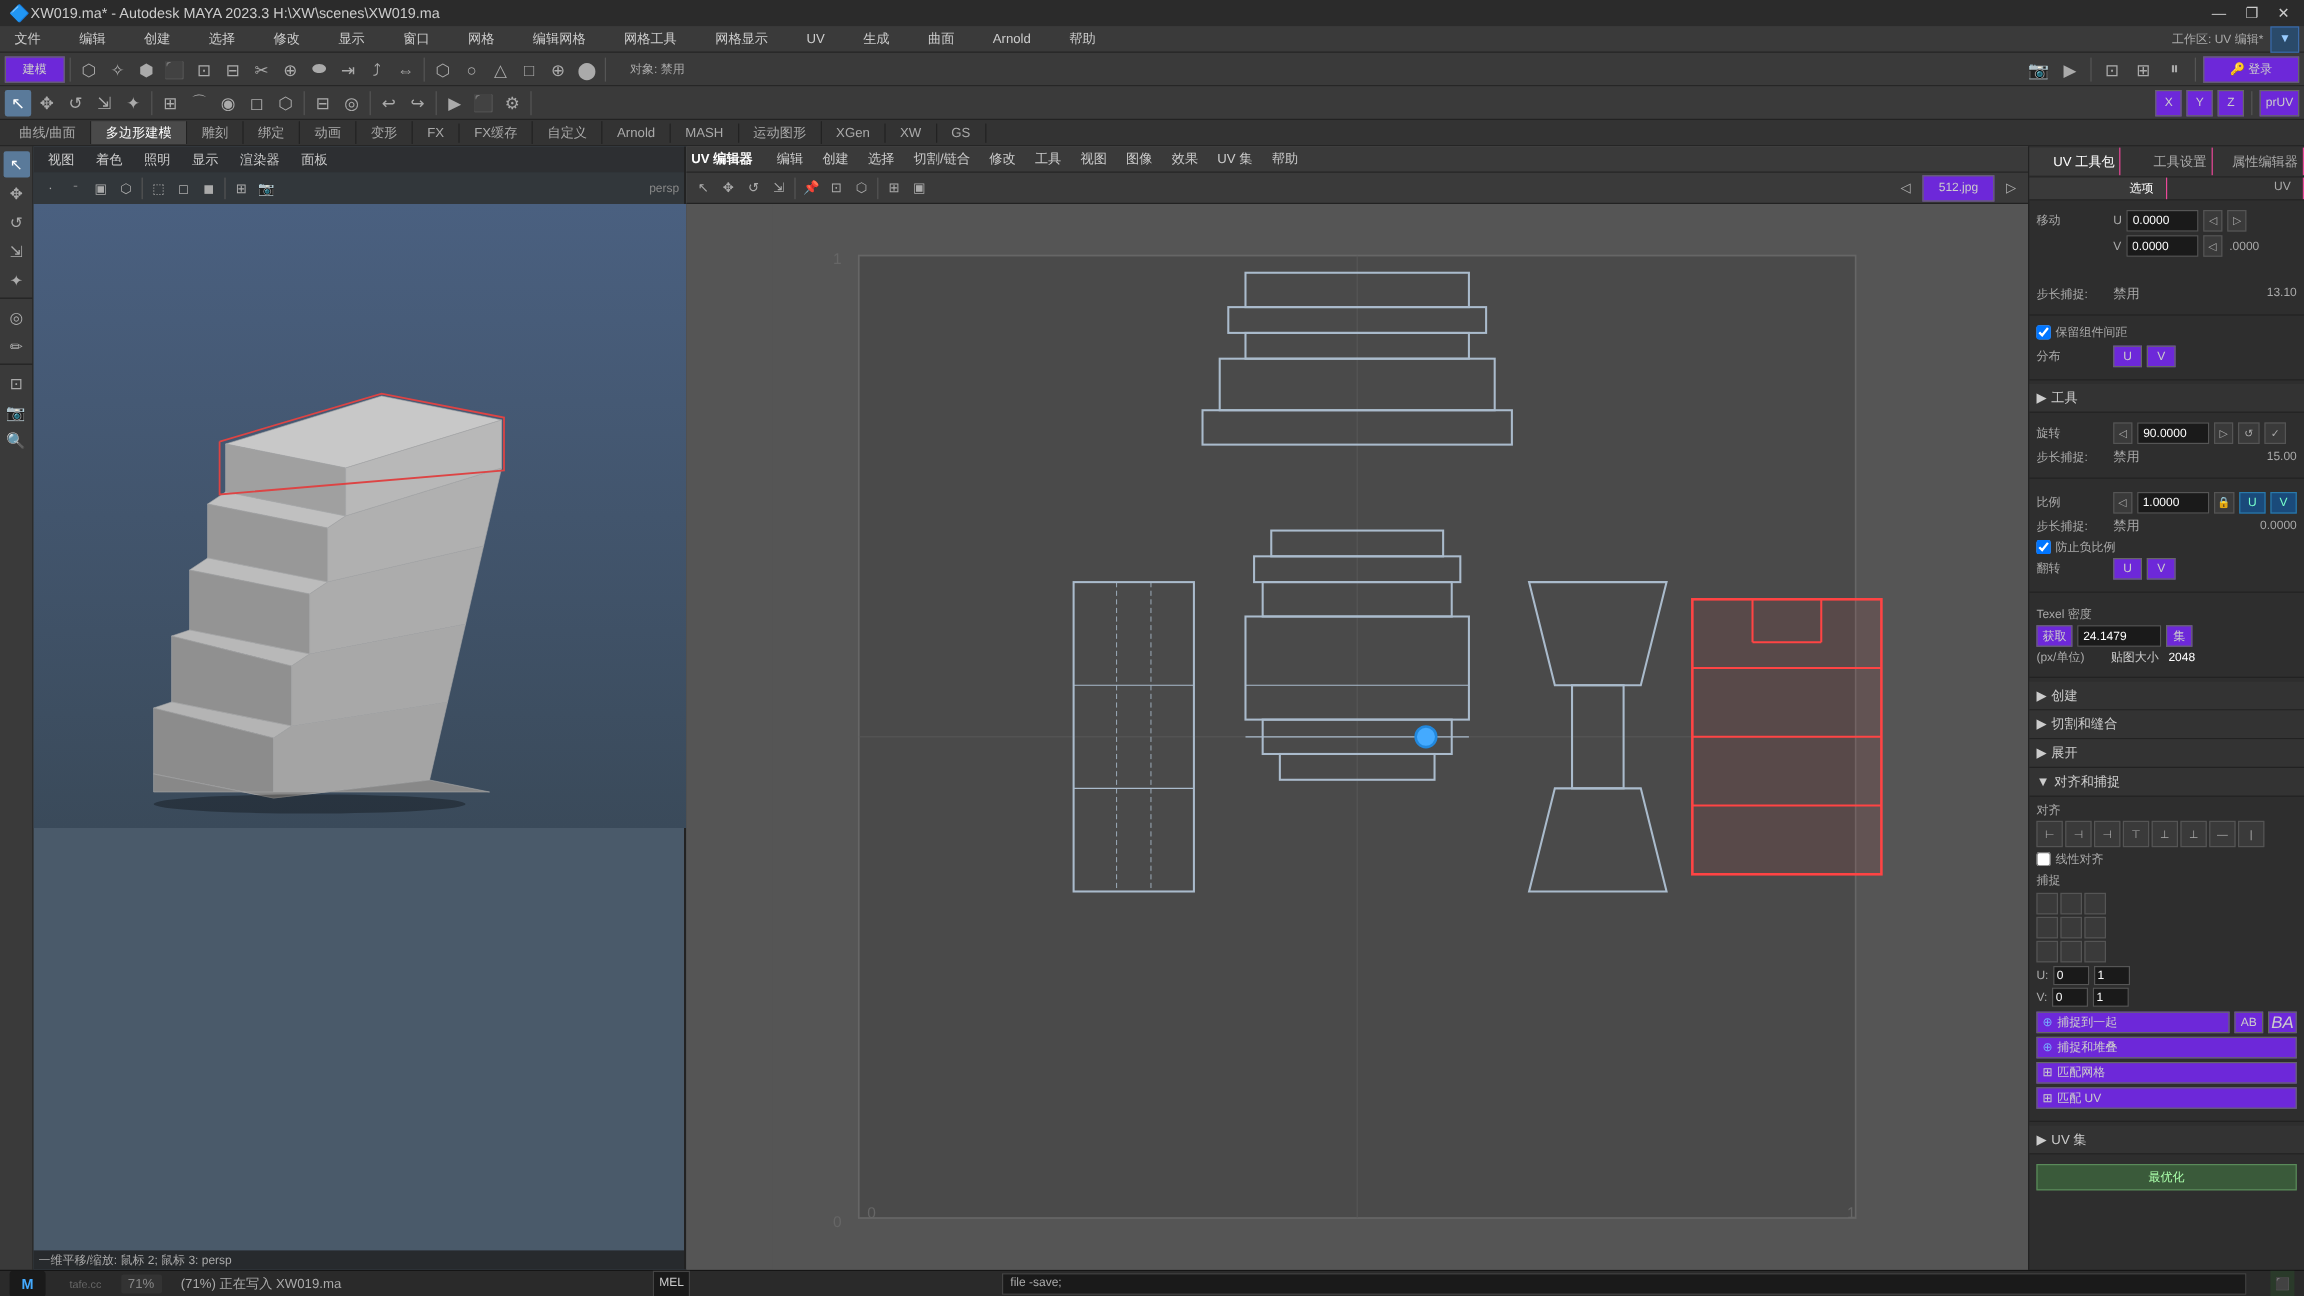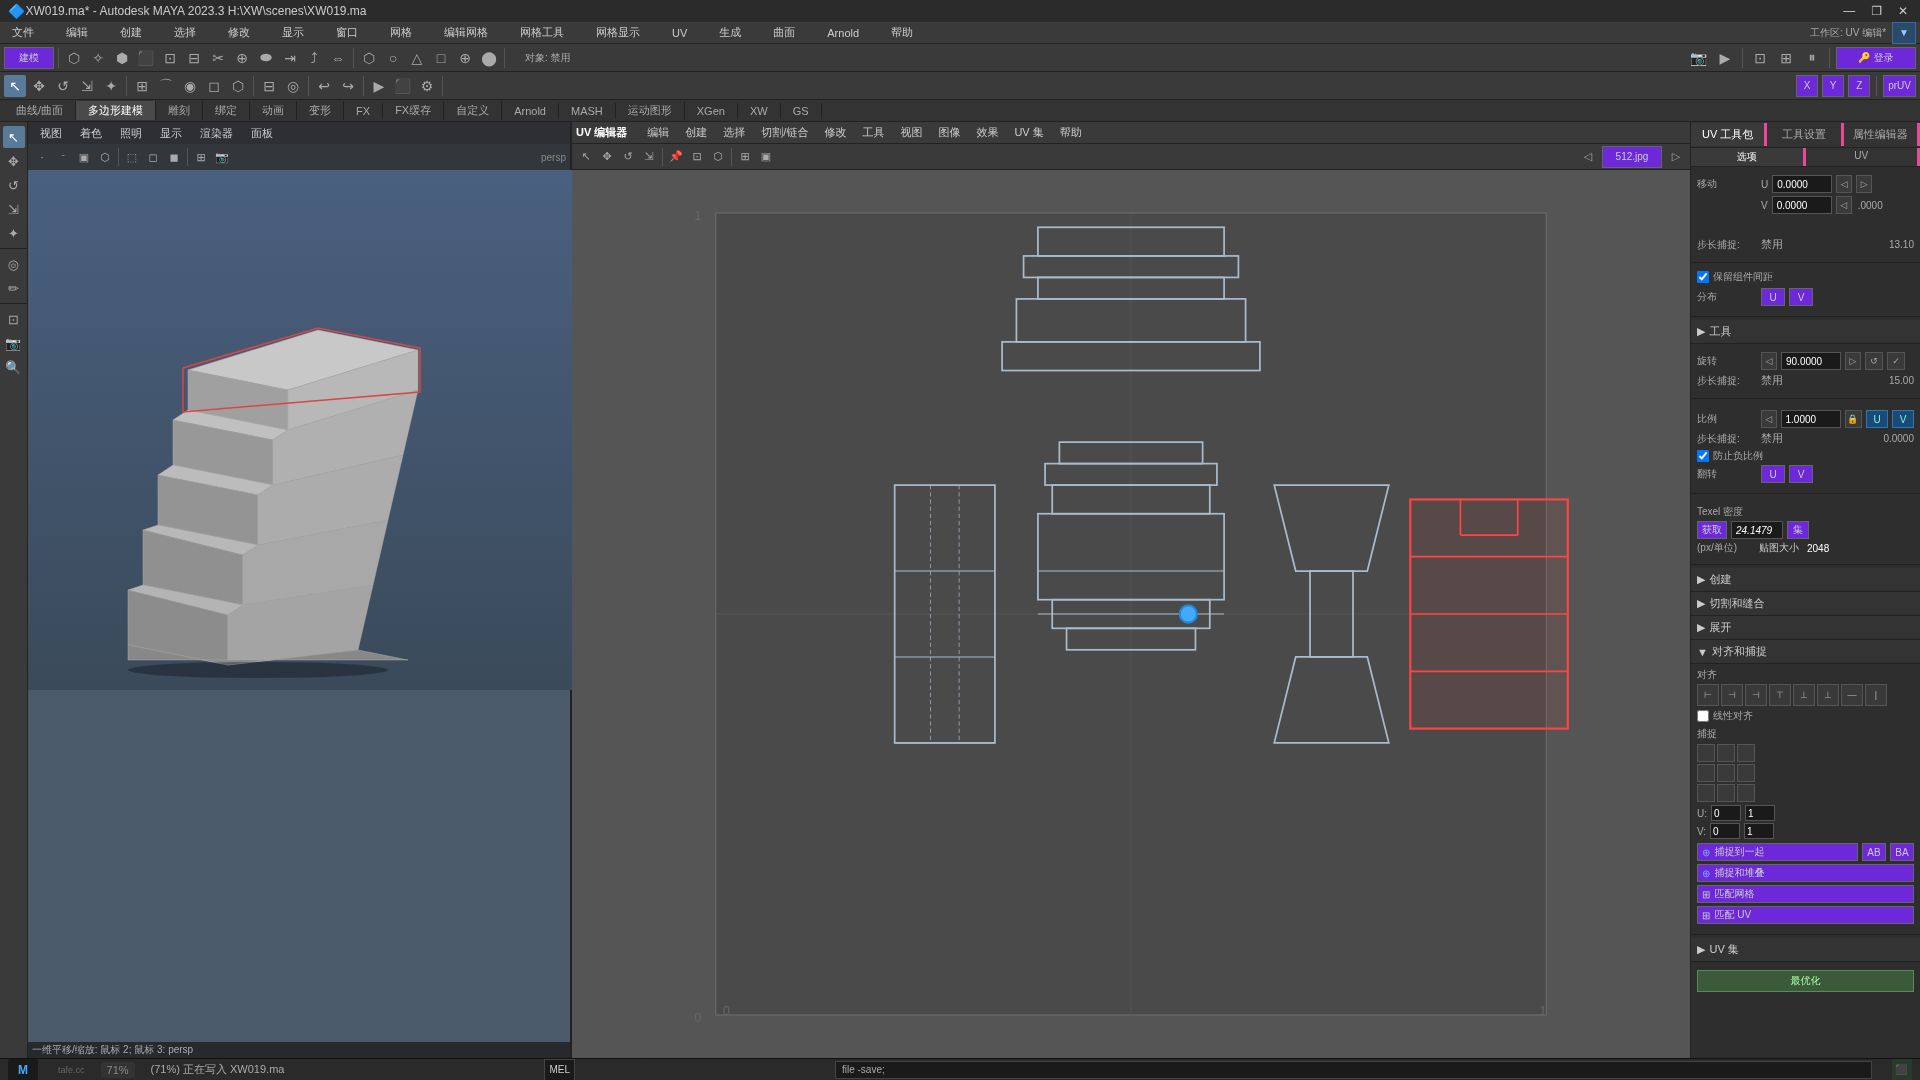--- a/index.html
+++ b/index.html
@@ -98,21 +98,21 @@
       flex: 1; background: #555; position: relative; overflow: hidden;
     }
 
     
     #right-panel {
       width: 230px; background: #2e2e2e; border-left: 1px solid #222; display: flex; flex-direction: column; overflow-y: auto;
     }
     #right-panel-tabs {
       height: 26px; background: #333; display: flex; align-items: center; border-bottom: 1px solid #222;
     }
-    .rpanel-tab { flex: 1; text-align: center; padding: 4px; cursor: pointer; font-size: 11px; color: #aaa; border-right: 3px solid #ec4899; }
+    .rpanel-tab { flex: 1; text-align: right; padding: 4px; cursor: pointer; font-size: 11px; color: #aaa; border-right: 1px solid #ec4899; }
     .rpanel-tab.active { background: #3a3a3a; color: #fff; }
 
     
     .section-header { padding: 4px 6px; background: #333; color: #ccc; font-size: 11px; cursor: pointer; display: flex; align-items: center; gap: 4px; border-bottom: 1px solid #222; }
     .section-body { padding: 4px 6px; }
 
     .prop-row { display: flex; align-items: center; margin-bottom: 3px; gap: 4px; font-size: 11px; }
     .prop-label { color: #aaa; min-width: 60px; font-size: 10px; }
     .uv-input { background: #1a1a1a; border: 1px solid #555; color: #fff; width: 60px; height: 18px; padding: 0 4px; font-size: 10px; }
     .arrow-btn { background: #3a3a3a; border: 1px solid #555; color: #aaa; width: 16px; height: 18px; display: flex; align-items: center; justify-content: center; cursor: pointer; font-size: 9px; }
@@ -648,21 +648,21 @@
       </div>
     </div>
     <div class="divider"></div>
 
     <div class="section-body">
       <div class="texel-row" style="margin-top:4px;">
         <span class="texel-label">Texel 密度</span>
       </div>
       <div class="texel-row">
         <div class="toolbar-btn" style="height:18px; font-size:10px;">获取</div>
-        <input class="uv-input" type="text" value="24.1479" style="width: 52px; font-style: italic;">
+        <input class="uv-input" type="text" value="24.1479" style="width: 70px;">
         <div class="toolbar-btn" style="height:18px; font-size:10px;">集</div>
       </div>
       <div class="texel-row">
         <span class="texel-label">(px/单位)</span>
         <span style="margin-left:8px;">贴图大小</span>
         <span style="margin-left:4px; color:#fff;">2048</span>
       </div>
     </div>
     <div class="divider"></div>
 
@@ -732,21 +732,21 @@
           <input class="snap-uv-input" type="text" value="1" style="">
         </div>
       </div>
 
       <div class="prop-row" style="margin-top:4px;">
         <div class="toolbar-btn" style="font-size:10px; height:18px; flex:1; justify-content:flex-start; gap:4px;">
           <span style="color:#7af;">⊕</span>
           <span>捕捉到一起</span>
         </div>
         <div class="toolbar-btn" style="font-size:10px; height:18px; width:24px;">AB</div>
-        <div class="toolbar-btn" style="font-size:10px; height:18px; width:24px;">BA</div>
+        <div class="toolbar-btn" style="font-size:14px; height:18px; width:24px;font-style:italic;">BA</div>
       </div>
       <div class="prop-row">
         <div class="toolbar-btn" style="font-size:10px; height:18px; flex:1; justify-content:flex-start; gap:4px;">
           <span style="color:#7af;">⊕</span>
           <span>捕捉和堆叠</span>
         </div>
       </div>
       <div class="prop-row">
         <div class="toolbar-btn" style="font-size:10px; height:18px; flex:1; justify-content:flex-start; gap:4px;">
           <span>⊞</span>

